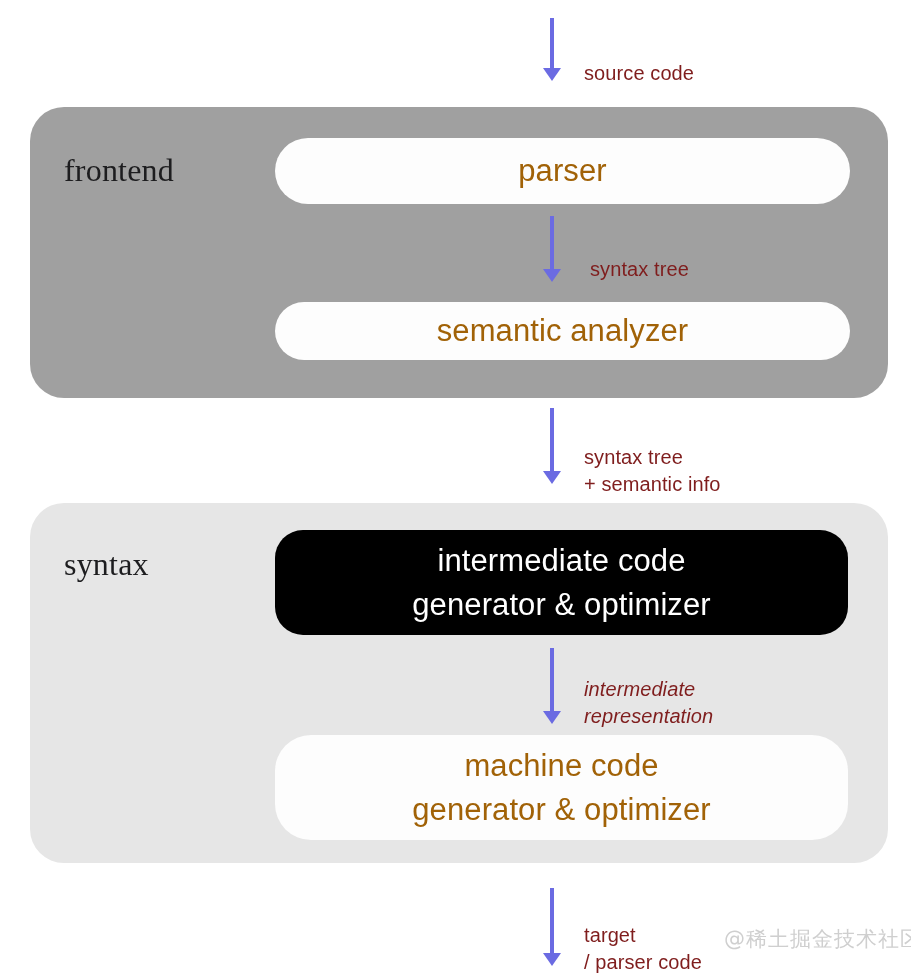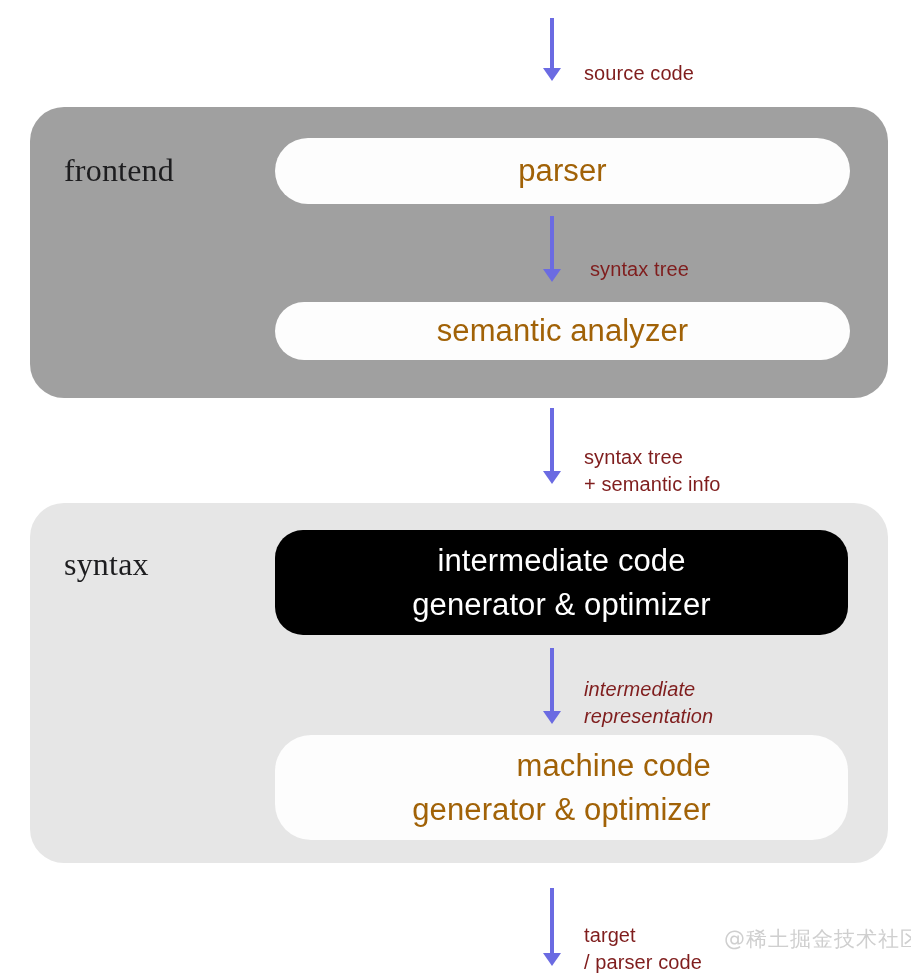--- a/index.html
+++ b/index.html
@@ -149,21 +149,21 @@
 generator &amp; optimizer</span>
 </div>
 
 <div class="arrow" style="left:552px; top:648px; height:78px;">
   <div class="shaft" style="height:65px;"></div>
   <div class="head" style="top:63px;"></div>
 </div>
 <div class="arrow-label" style="left:584px; top:652px;font-style:italic;">intermediate
 representation</div>
 
-<div class="pill pill-light" style="left:275px; top:735px; width:573px; height:105px;text-align:right;">
+<div class="pill pill-light" style="left:275px; top:735px; width:573px; height:105px;">
   <span class="pill-text">machine code
 generator &amp; optimizer</span>
 </div>
 
 <div class="arrow" style="left:552px; top:888px; height:78px;">
   <div class="shaft" style="height:67px;"></div>
   <div class="head" style="top:65px;"></div>
 </div>
 <div class="arrow-label" style="left:584px; top:898px;">target
 / parser code</div>

